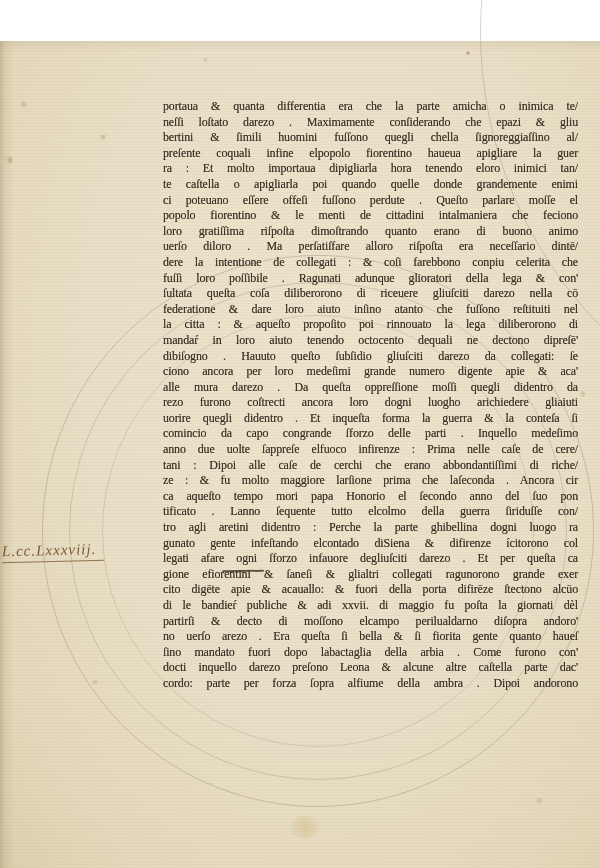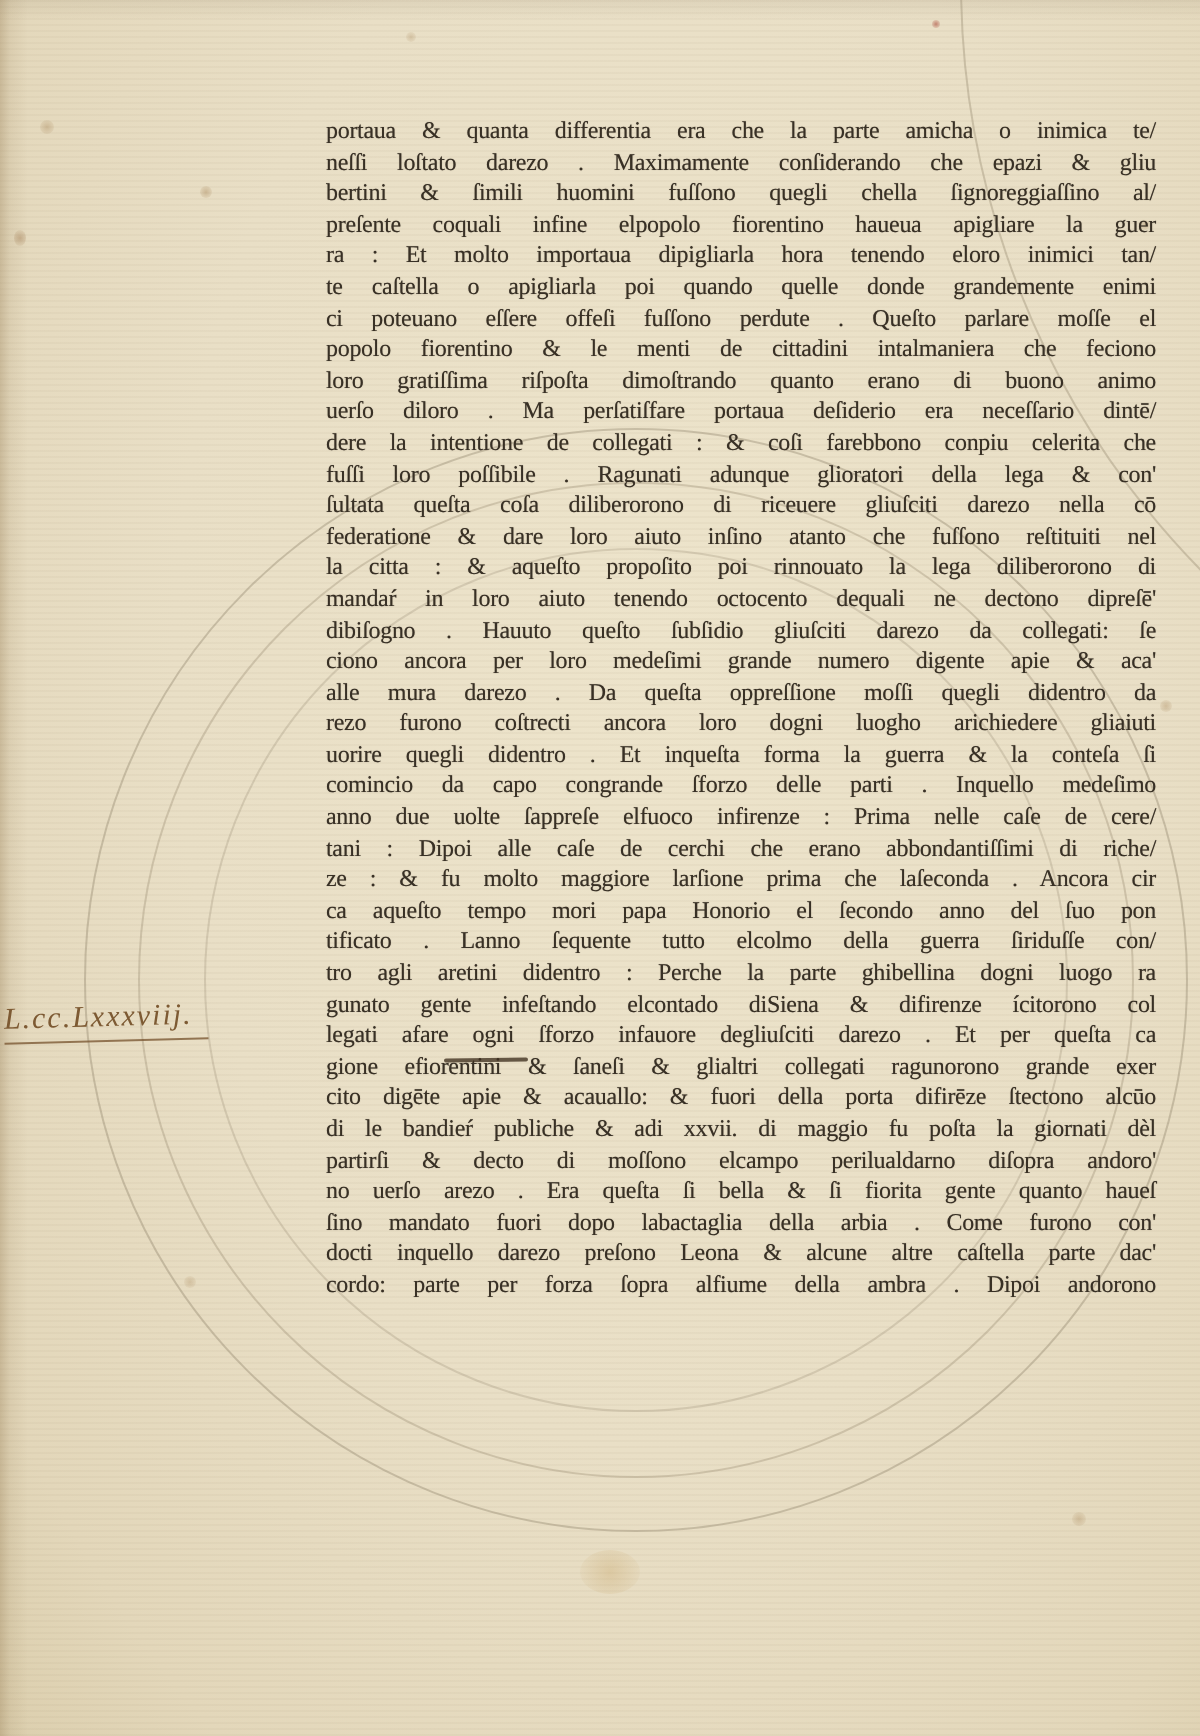--- a/index.html
+++ b/index.html
@@ -7,20 +7,21 @@
     width: 600px; height: 868px;
     overflow: hidden;
     position: relative;
     font-family: "Liberation Serif", "DejaVu Serif", serif;
   }
   .paper {
     position: absolute; inset: 0;
     background:
       repeating-linear-gradient(0deg, rgba(120,100,70,0.045) 0 1px, rgba(0,0,0,0) 1px 3px),
       radial-gradient(ellipse at 55% 38%, #ede4cb 0%, #e9dfc6 52%, #e3d7ba 85%, #dccfae 100%);
+    margin-top: 41px;
   }
   .edge-strip {
     position: absolute; left: 0; top: 0; bottom: 0; width: 14px;
     background: linear-gradient(90deg, rgba(150,125,85,0.35) 0, rgba(150,125,85,0.12) 5px, rgba(150,125,85,0) 14px);
   }
   .top-shade {
     position: absolute; left: 0; right: 0; top: 0; height: 10px;
     background: linear-gradient(180deg, rgba(120,105,80,0.10), rgba(120,105,80,0));
   }
   
@@ -100,21 +101,21 @@
   <div class="textblock">
       <div class="line">portaua &amp; quanta differentia era che la parte amicha o inimica te/</div>
       <div class="line">neſſi loſtato darezo . Maximamente conſiderando che epazi &amp; gliu</div>
       <div class="line">bertini &amp; ſimili huomini fuſſono quegli chella ſignoreggiaſſino al/</div>
       <div class="line">preſente coquali infine elpopolo fiorentino haueua apigliare la guer</div>
       <div class="line">ra : Et molto importaua dipigliarla hora tenendo eloro inimici tan/</div>
       <div class="line">te caſtella o apigliarla poi quando quelle donde grandemente enimi</div>
       <div class="line">ci poteuano eſſere offeſi fuſſono perdute . Queſto parlare moſſe el</div>
       <div class="line">popolo fiorentino &amp; le menti de cittadini intalmaniera che feciono</div>
       <div class="line">loro gratiſſima riſpoſta dimoſtrando quanto erano di buono animo</div>
-      <div class="line">uerſo diloro . Ma perſatiſfare portaua deſiderio era neceſſario dintē/</div>
+      <div class="line">uerſo diloro . Ma perſatiſfare alloro riſpoſta era neceſſario dintē/</div>
       <div class="line">dere la intentione de collegati : &amp; coſi farebbono conpiu celerita che</div>
       <div class="line">fuſſi loro poſſibile . Ragunati adunque glioratori della lega &amp; con'</div>
       <div class="line">ſultata queſta coſa diliberorono di riceuere gliuſciti darezo nella cō</div>
       <div class="line">federatione &amp; dare loro aiuto inſino atanto che fuſſono reſtituiti nel</div>
       <div class="line">la citta : &amp; aqueſto propoſito poi rinnouato la lega diliberorono di</div>
       <div class="line">mandaŕ in loro aiuto tenendo octocento dequali ne dectono dipreſē'</div>
       <div class="line">dibiſogno . Hauuto queſto ſubſidio gliuſciti darezo da collegati: ſe</div>
       <div class="line">ciono ancora per loro medeſimi grande numero digente apie &amp; aca'</div>
       <div class="line">alle mura darezo . Da queſta oppreſſione moſſi quegli didentro da</div>
       <div class="line">rezo furono coſtrecti ancora loro dogni luogho arichiedere gliaiuti</div>

